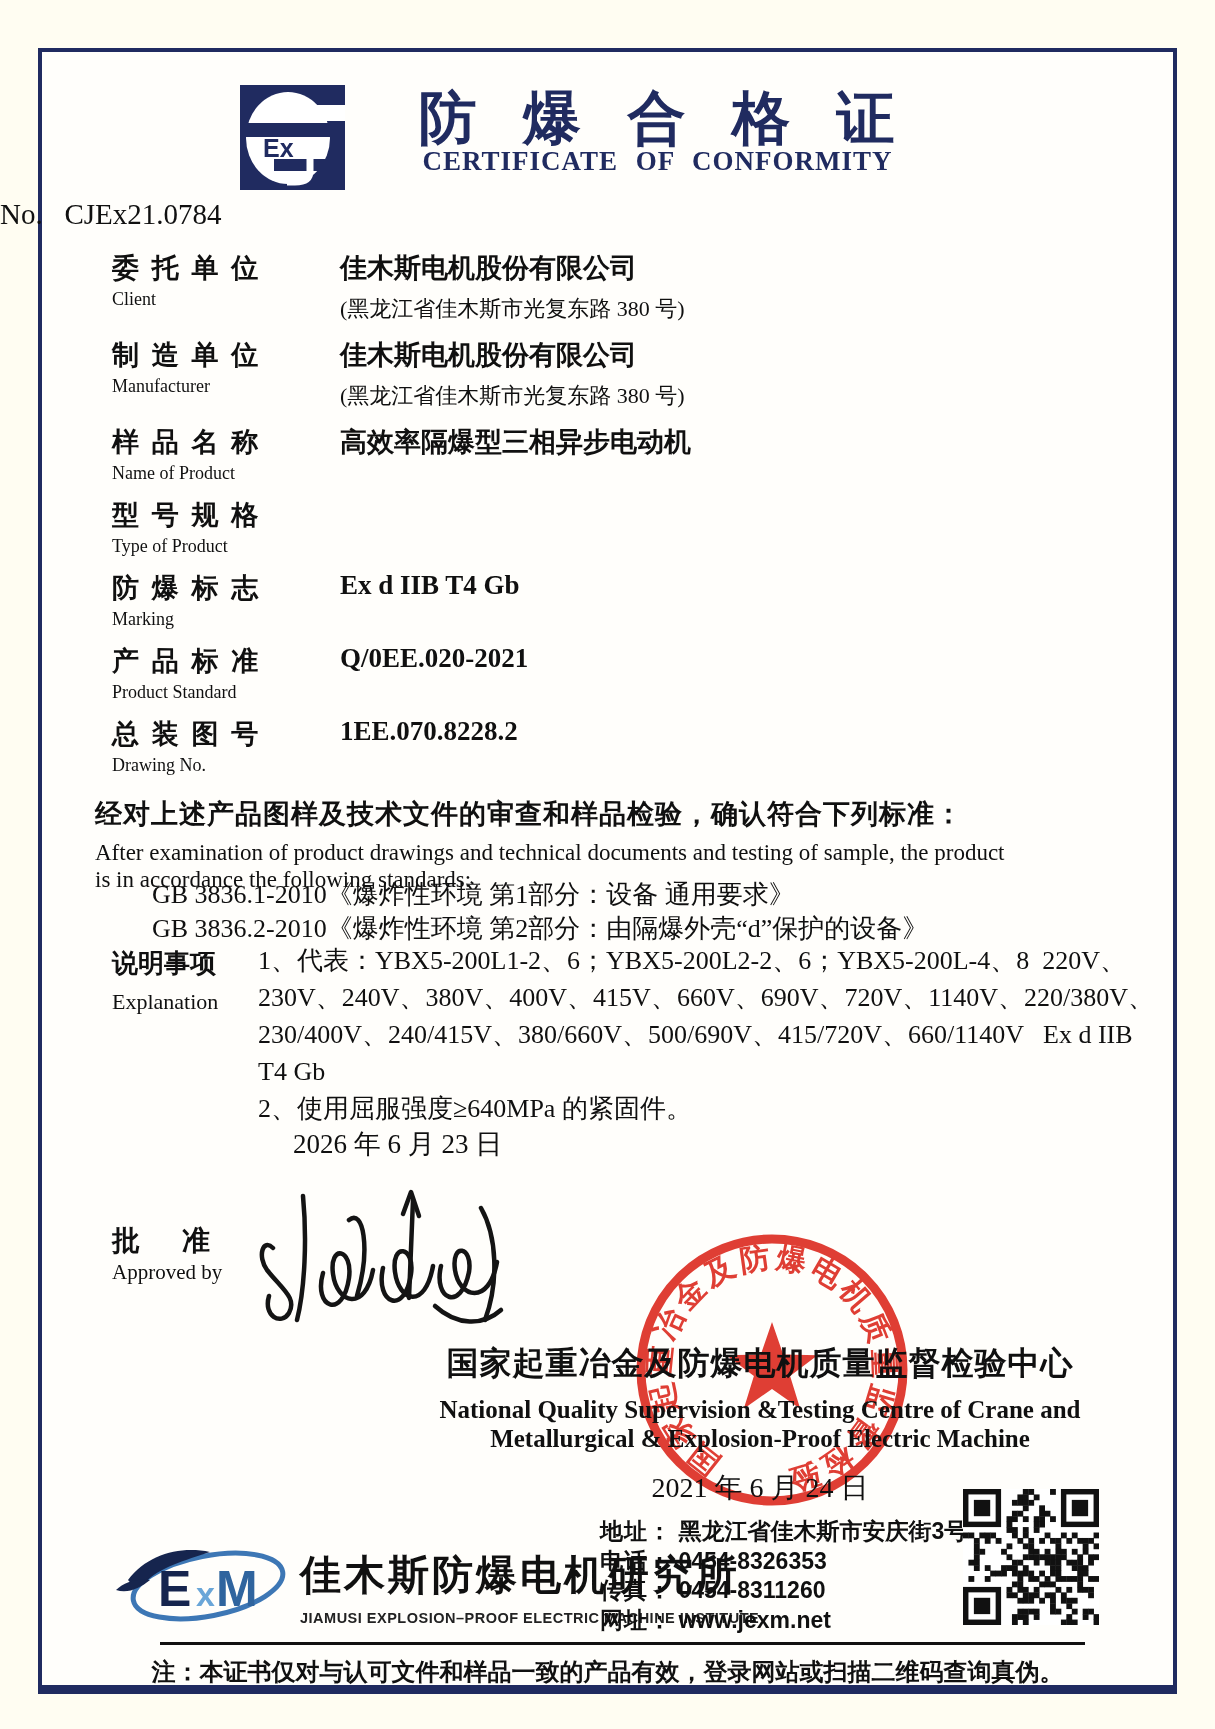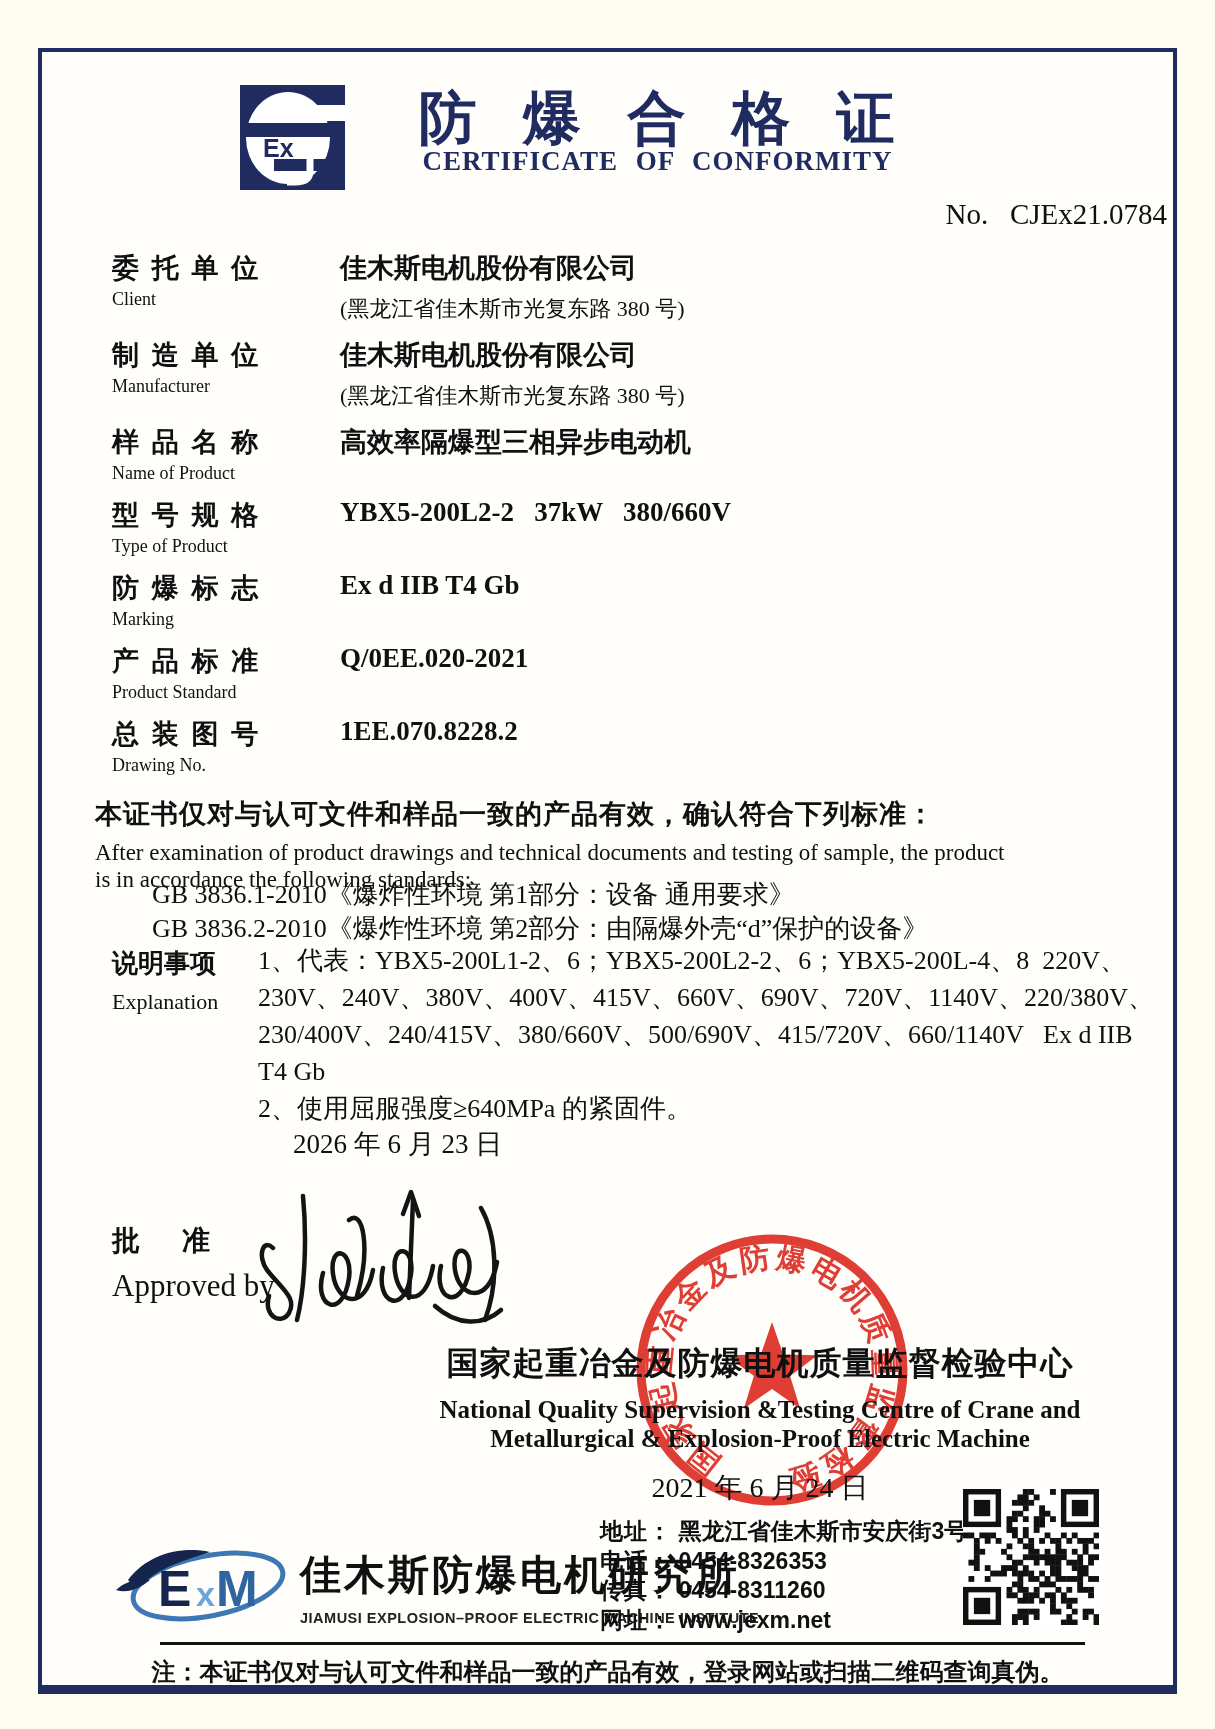--- a/index.html
+++ b/index.html
@@ -24,21 +24,21 @@
     left:160px; right:60px; top:80px; text-align:center;
     font-size:58px; font-weight:bold; color:var(--navy);
     word-spacing:28px; letter-spacing:2px;
   }
   .title-en{
     left:160px; right:60px; top:146px; text-align:center;
     font-size:27px; font-weight:bold; color:var(--navy);
     letter-spacing:1px; word-spacing:10px;
   }
   .cert-no{
-    left:0; right:48px; top:198px; text-align:right;
+    left:0; right:48px; top:198px; text-align:left;
     font-size:29px; white-space:pre;
   }
 
   .fields{ left:112px; top:250px; width:980px; }
   .f-row{ display:flex; align-items:flex-start; margin-bottom:13px; min-height:58px; }
   .f-label{ width:228px; flex:0 0 228px; }
   .f-label .cn{ font-size:27px; font-weight:bold; letter-spacing:3px; white-space:pre; }
   .f-label .en{ font-size:18px; margin-top:3px; }
   .f-value .v1{ font-size:27px; font-weight:bold; white-space:pre; }
   .f-value .v2{ font-size:22px; margin-top:8px; white-space:pre; }
@@ -56,21 +56,21 @@
   .explain-lines{ left:258px; top:942px; width:850px; font-size:26px; }
   .explain-lines div{ line-height:37px; white-space:pre; }
 
   .valid{ left:112px; top:1120px; }
   .valid .cn{ font-size:28px; font-weight:bold; }
   .valid .en{ font-size:23px; font-weight:bold; margin-top:6px; }
   .valid-value{ left:293px; top:1126px; font-size:27px; white-space:pre; }
 
   .approved{ left:112px; top:1222px; }
   .approved .cn{ font-size:28px; font-weight:bold; white-space:pre; }
-  .approved .en{ font-size:31px; margin-top:8px;text-align:right; }
+  .approved .en{ font-size:21px; margin-top:0;text-align:right; }
 
   .authority{ left:400px; top:1342px; width:720px; text-align:center; }
   .authority .cn{ font-size:32px; font-weight:bold; letter-spacing:1px; }
   .authority .en{ font-size:25px; font-weight:bold; line-height:29px; margin-top:9px; }
   .authority .date{ font-size:28px; margin-top:16px; white-space:pre; }
 
   .institute{ left:300px; top:1548px; }
   .institute .cn{ font-size:41px; font-weight:bold; letter-spacing:3px;
     font-family:"Liberation Sans","DejaVu Sans",sans-serif; }
   .institute .en{ font-size:14.5px; font-weight:bold; letter-spacing:.5px; margin-top:7px;
@@ -141,24 +141,20 @@
           <div class="v1">高效率隔爆型三相异步电动机</div>
 
         </div>
       </div>
 
       <div class="f-row">
         <div class="f-label">
           <div class="cn">型 号 规 格</div>
           <div class="en">Type of Product</div>
         </div>
-        <div class="f-value">
-          <div class="v1">YBX5-200L2-2   37kW   380/660V</div>
-
-        </div>
       </div>
 
       <div class="f-row">
         <div class="f-label">
           <div class="cn">防 爆 标 志</div>
           <div class="en">Marking</div>
         </div>
         <div class="f-value">
           <div class="v1">Ex d IIB T4 Gb</div>
 
@@ -182,21 +178,21 @@
           <div class="en">Drawing No.</div>
         </div>
         <div class="f-value">
           <div class="v1">1EE.070.8228.2</div>
 
         </div>
       </div>
     </div>
 
   <div class="abs statement">
-    <div class="cn">本证书仅对与认可文件和样品一致的产品有效，确认符合下列标准：</div>
+    <div class="cn">经对上述产品图样及技术文件的审查和样品检验，确认符合下列标准：</div>
     <div class="en">
       <div>After examination of product drawings and technical documents and testing of sample, the product</div>
       <div>is in accordance the following standards:</div>
     </div>
   </div>
 
   <div class="abs standards">
 
   <div>GB 3836.1-2010《爆炸性环境 第1部分：设备 通用要求》</div>
       <div>GB 3836.2-2010《爆炸性环境 第2部分：由隔爆外壳“d”保护的设备》</div>

